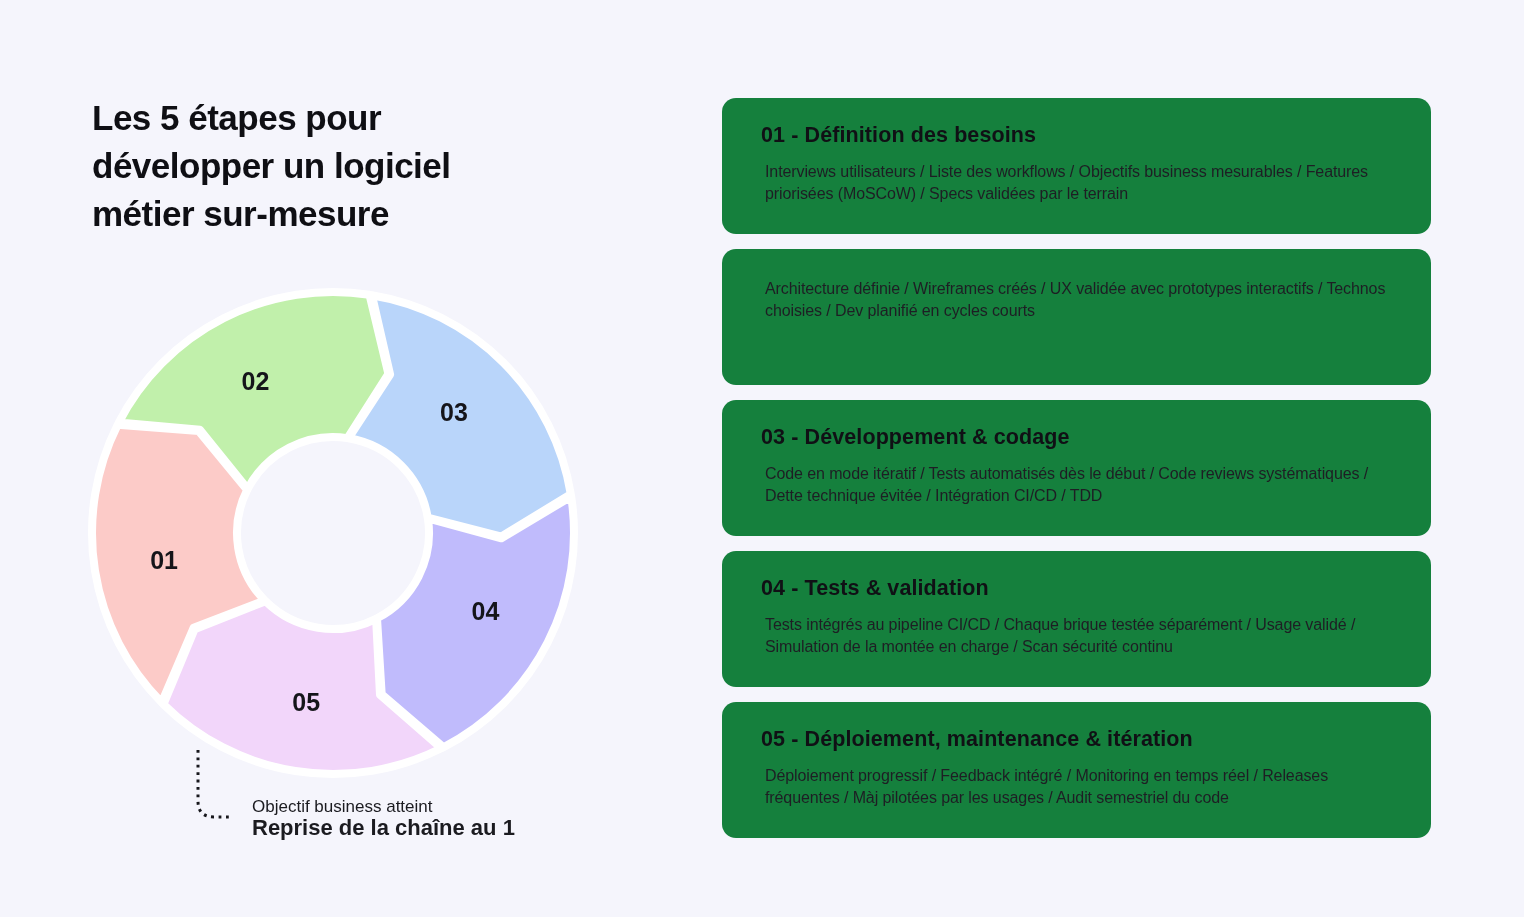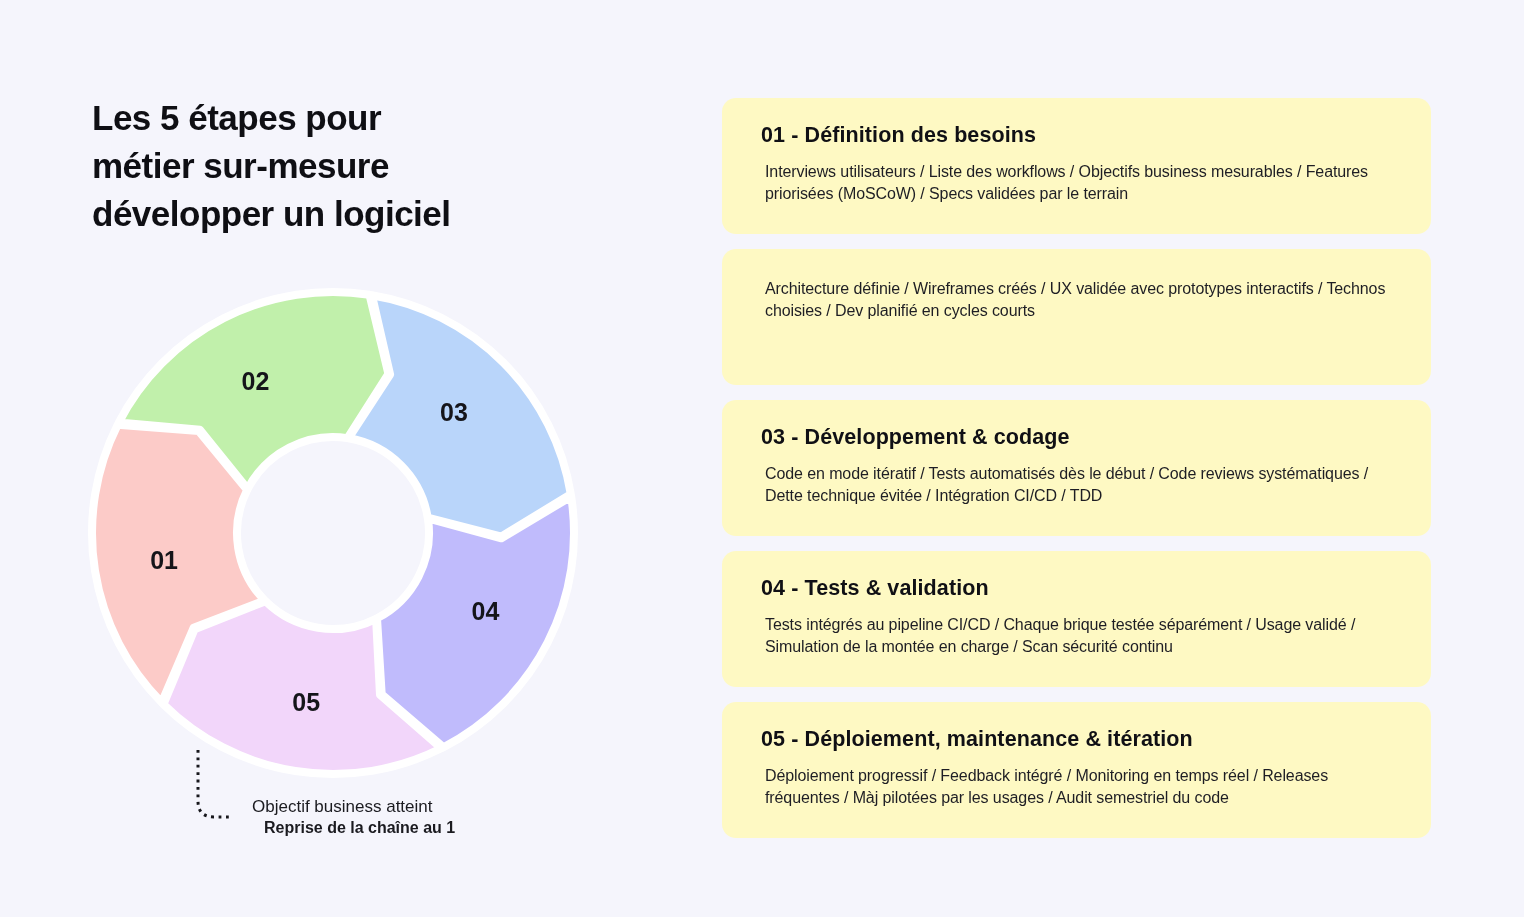--- a/index.html
+++ b/index.html
@@ -44,34 +44,34 @@
   
   .cycle-caption {
     position: absolute;
     left: 252px;
     top: 796px;
     font-size: 17px;
     line-height: 21px;
     color: #1B1B20;
     white-space: nowrap;
   }
-  .cycle-caption .bold { font-weight: 700; font-size: 16px; margin-left: 12px; }
+  .cycle-caption .bold { font-weight: 700; font-size: 22px; }
 
   
   .cards {
     position: absolute;
     left: 722px;
     top: 98px;
     width: 709px;
     display: flex;
     flex-direction: column;
     gap: 15px;
   }
   .card {
-    background: #fef9c3;
+    background: #15803d;
     border-radius: 14px;
     height: 136px;
     box-sizing: border-box;
     padding: 25px 28px 0 39px;
   }
   .card h2 {
     margin: 0 0 13px 0;
     font-size: 21.5px;
     font-weight: 700;
     letter-spacing: 0.1px;
@@ -84,22 +84,22 @@
     line-height: 21.5px;
     letter-spacing: -0.1px;
     color: #1E1E24;
   }
 </style>
 </head>
 <body>
 
 <div class="headline">
   <div>Les 5 étapes pour</div>
+  <div>développer un logiciel</div>
   <div>métier sur-mesure</div>
-  <div>développer un logiciel</div>
 </div>
 
 <svg class="cycle-svg" viewBox="0 0 600 600" aria-hidden="true">
   <g id="cycle-segments">
       <path d="M 128.7 469.5 A 241 241 0 0 1 84.7 191.7 L 165.8 198.1 L 214.2 256.9 A 96 96 0 0 0 231.8 367.5 L 160.6 394.7 Z" fill="#FCCBC8" stroke="#FFFFFF" stroke-width="8" stroke-linejoin="round"></path>
       <text x="131.1" y="326.8" text-anchor="middle" dominant-baseline="central" class="seg-label">01</text>
       <path d="M 85.8 189.5 A 241 241 0 0 1 336.5 61.8 L 355.4 140.9 L 314.5 205.1 A 96 96 0 0 0 214.7 256.0 L 166.9 196.7 Z" fill="#C1F0AB" stroke="#FFFFFF" stroke-width="8" stroke-linejoin="round"></path>
       <text x="222.4" y="147.6" text-anchor="middle" dominant-baseline="central" class="seg-label">02</text>
       <path d="M 338.9 62.2 A 241 241 0 0 1 537.8 261.1 L 468.5 303.5 L 394.7 284.5 A 96 96 0 0 0 315.5 205.3 L 357.1 141.5 Z" fill="#B9D5FA" stroke="#FFFFFF" stroke-width="8" stroke-linejoin="round"></path>
       <text x="420.9" y="179.1" text-anchor="middle" dominant-baseline="central" class="seg-label">03</text>

